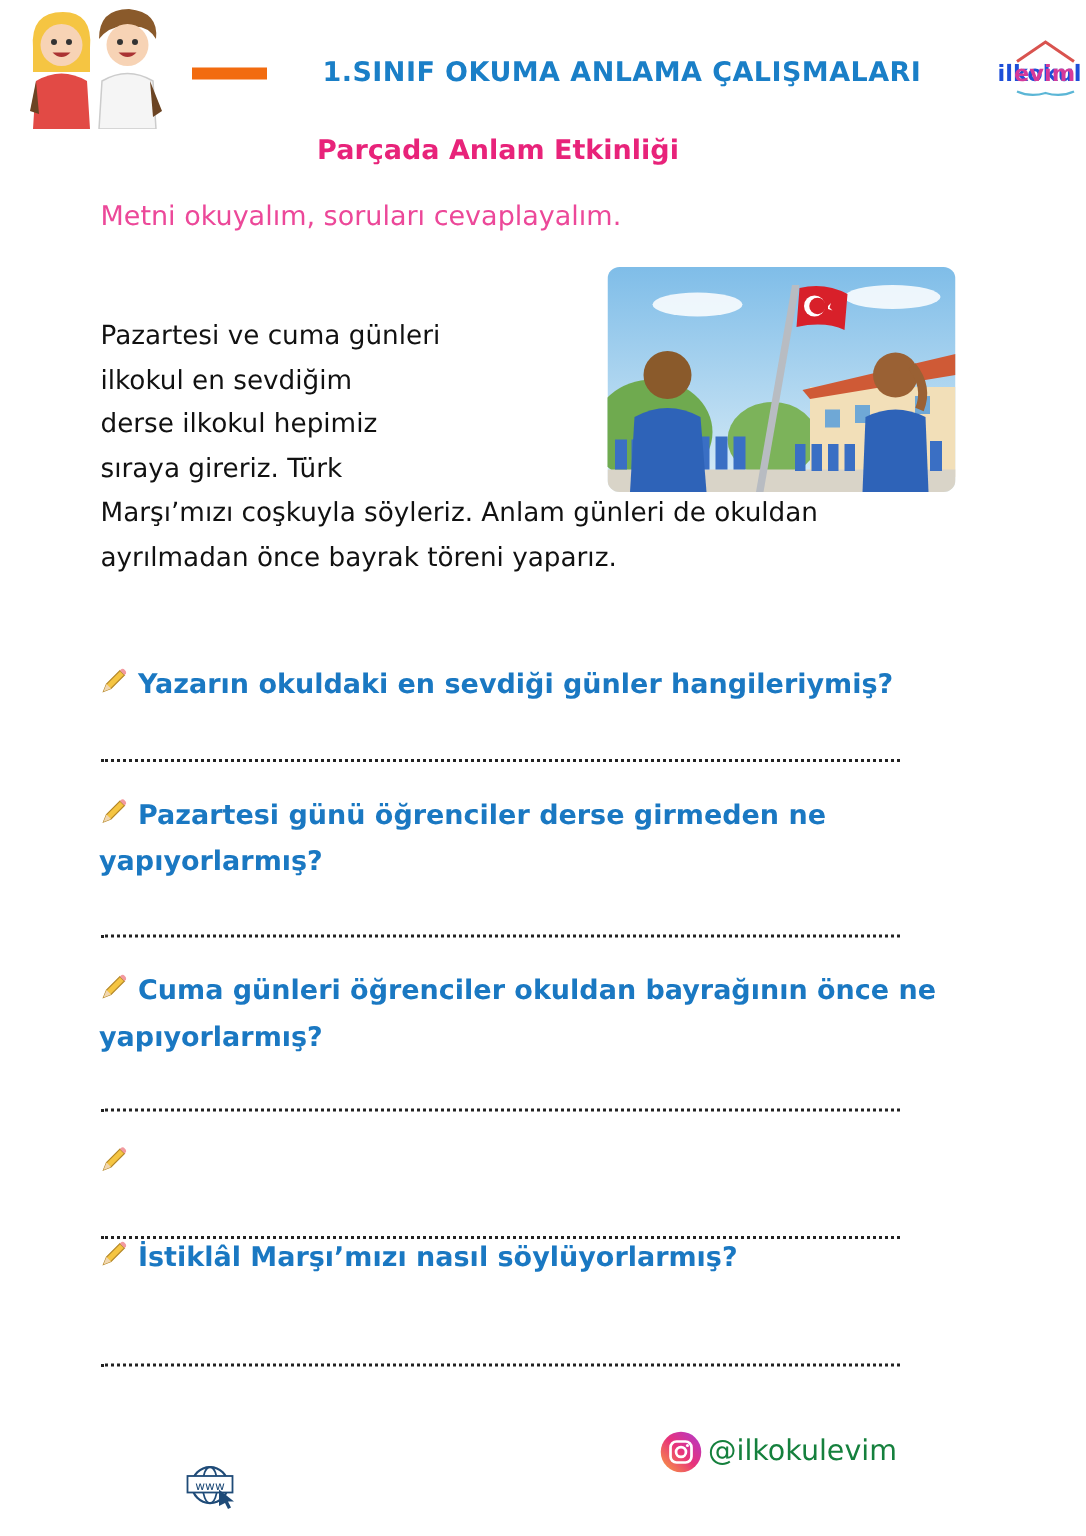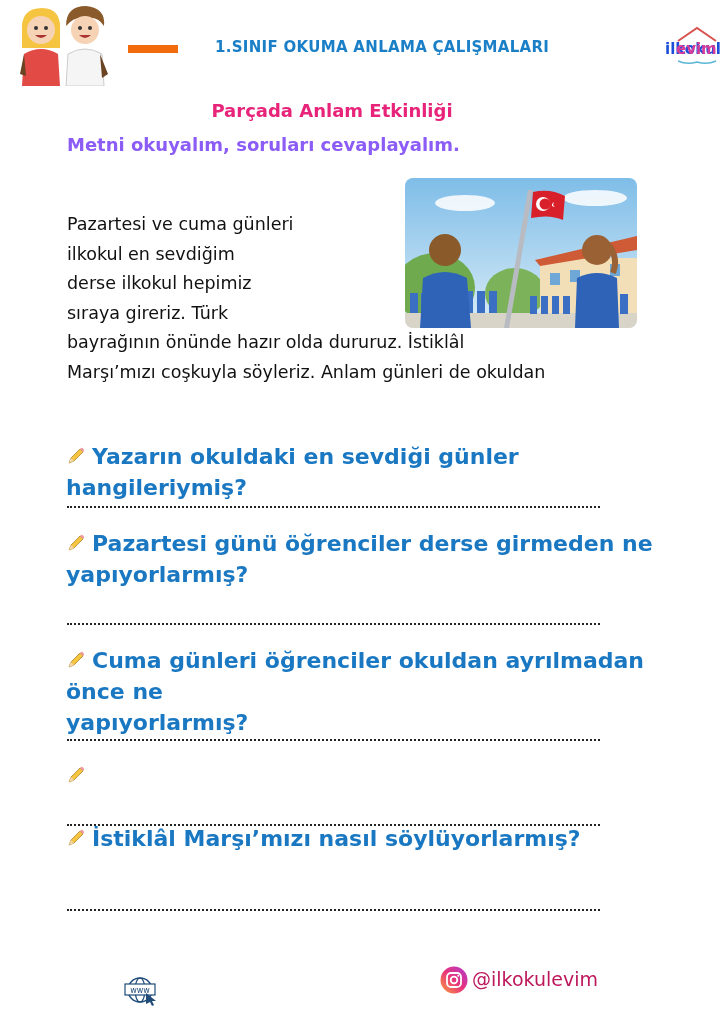--- a/index.html
+++ b/index.html
@@ -2,41 +2,41 @@
 <html><head>
 <meta charset="utf-8">
 <style>
   * { box-sizing: border-box; margin: 0; padding: 0; }
   html, body { width: 724px; height: 1024px; background: #ffffff; overflow: hidden; }
   body { position: relative; font-family: "DejaVu Sans", sans-serif; color: #111; }
 
   .header { position: absolute; left: 0; top: 0; width: 724px; height: 90px; }
   .kids { position: absolute; left: 14px; top: 2px; width: 100px; height: 84px; }
   .orange-bar { position: absolute; left: 128px; top: 45px; width: 50px; height: 8px; background: #f26b0f; }
-  .series-title { position: absolute; left: 215px; top: 38px; font-size: 15px; font-weight: bold; color: #1a7fc7; letter-spacing: 0.3px; white-space: nowrap; }
+  .series-title { position: absolute; left: 215px; top: 38px; font-size: 18px; font-weight: bold; color: #1a7fc7; letter-spacing: 0.3px; white-space: nowrap; }
   .logo { position: absolute; left: 626px; top: 26px; width: 92px; height: 40px; }
   .logo-text { position: absolute; top: 14px; font-size: 15px; font-weight: bold; white-space: nowrap; }
   .logo-ilkokul { left: 0; color: #1d4ed8; margin-left: 39px; }
   .logo-evim { left: 50px; color: #d63a9a; }
 
-  .activity-title { position: absolute; left: 0; width: 664px; top: 90px; text-align: center; font-size: 18px; font-weight: bold; color: #e8237a; margin-top: 10px; }
-
-  .instruction { position: absolute; left: 67px; top: 134px; font-size: 18px; font-weight: bold; color: #8b5cf6; }
+  .activity-title { position: absolute; left: 0; width: 664px; top: 90px; text-align: center; font-size: 18px; font-weight: bold; color: #e8237a; }
+
+  .instruction { position: absolute; left: 67px; top: 134px; font-size: 18px; font-weight: normal; color: #ec4899; }
 
   .passage { position: absolute; left: 67px; top: 174px; width: 600px; font-size: 17.5px; line-height: 29.5px; color: #111; margin-top: 36px; }
   .passage .short-line { display: block; }
   .passage-img { position: absolute; left: 405px; top: 178px; width: 232px; height: 150px; border-radius: 8px; overflow: hidden; }
 
-  .q { position: absolute; left: 66px; width: 600px; font-size: 22px; font-weight: bold; color: #1a78c2; line-height: 31px; }
+  .q { position: absolute; left: 66px; width: 600px; font-size: 18px; font-weight: bold; color: #1a78c2; line-height: 31px; }
   .pencil { display: inline-block; width: 20px; height: 20px; vertical-align: -2px; margin-right: 6px; }
   .dots { position: absolute; left: 67px; width: 533px; height: 2px; border-bottom: 2px dotted #222; }
 
   .footer-web { position: absolute; left: 124px; top: 976px; font-size: 19px; color: #1f4b78; white-space: nowrap; }
   .web-icon { display: inline-block; width: 36px; height: 30px; vertical-align: middle; }
-  .footer-ig { position: absolute; left: 440px; top: 954px; font-size: 19px; color: #be185d; white-space: nowrap; margin-top: 12px; }
+  .footer-ig { position: absolute; left: 440px; top: 954px; font-size: 19px; color: #15803d; white-space: nowrap; }
   .ig-icon { display: inline-block; width: 28px; height: 28px; vertical-align: middle; margin-right: 4px; }
 </style>
 </head>
 <body>
 
 <div class="header">
   <svg class="kids" viewBox="0 0 100 84">
 
     <path d="M8 30 Q6 6 28 6 Q48 6 46 30 L46 46 L8 46 Z" fill="#f5c542"></path>
     <circle cx="27" cy="28" r="14" fill="#f7d3b5"></circle>
@@ -69,22 +69,22 @@
 </div>
 
 <div class="activity-title">Parçada Anlam Etkinliği</div>
 <div class="instruction">Metni okuyalım, soruları cevaplayalım.</div>
 
 <div class="passage">
   <span class="short-line">Pazartesi ve cuma günleri</span>
   <span class="short-line">ilkokul en sevdiğim</span>
   <span class="short-line">derse ilkokul hepimiz</span>
   <span class="short-line">sıraya gireriz. Türk</span>
-  <span class="short-line">bayrağının önünde hazır olda dururuz. İstiklâl</span>
   <span class="short-line">Marşı’mızı coşkuyla söyleriz. Anlam günleri de okuldan</span>
+  <span class="short-line">ayrılmadan önce bayrak töreni yaparız.</span>
 </div>
 
 <svg class="passage-img" viewBox="0 0 232 150">
   <defs>
     <linearGradient id="sky" x1="0" y1="0" x2="0" y2="1">
       <stop offset="0" stop-color="#7fbde8"></stop>
         <stop offset="1" stop-color="#d9ecf7"></stop>
     </linearGradient>
   </defs>
   <rect width="232" height="150" fill="url(#sky)"></rect>
@@ -144,21 +144,21 @@
   </svg><span>Pazartesi günü öğrenciler derse girmeden ne</span><br>
   <span>yapıyorlarmış?</span>
 </div>
 <div class="dots" style="top:623px"></div>
 
 <div class="q" style="top:645px">
   <svg class="pencil" viewBox="0 0 20 20">
     <path d="M3 17 L5 12 L14 3 L17 6 L8 15 Z" fill="#f5c542" stroke="#b5882a" stroke-width="0.8"></path>
     <path d="M14 3 L17 6 L18 5 Q18.5 3.5 16.5 2 Q15.5 1.5 15 2 Z" fill="#f29aa0"></path>
     <path d="M3 17 L5 12 L8 15 Z" fill="#f1d7b0"></path>
-  </svg><span>Cuma günleri öğrenciler okuldan ayrılmadan önce ne</span><br>
+  </svg><span>Cuma günleri öğrenciler okuldan bayrağının önce ne</span><br>
   <span>yapıyorlarmış?</span>
 </div>
 <div class="dots" style="top:739px"></div>
 
 <div class="q" style="top:760px">
   <svg class="pencil" viewBox="0 0 20 20">
     <path d="M3 17 L5 12 L14 3 L17 6 L8 15 Z" fill="#f5c542" stroke="#b5882a" stroke-width="0.8"></path>
     <path d="M14 3 L17 6 L18 5 Q18.5 3.5 16.5 2 Q15.5 1.5 15 2 Z" fill="#f29aa0"></path>
     <path d="M3 17 L5 12 L8 15 Z" fill="#f1d7b0"></path>
   </svg>

